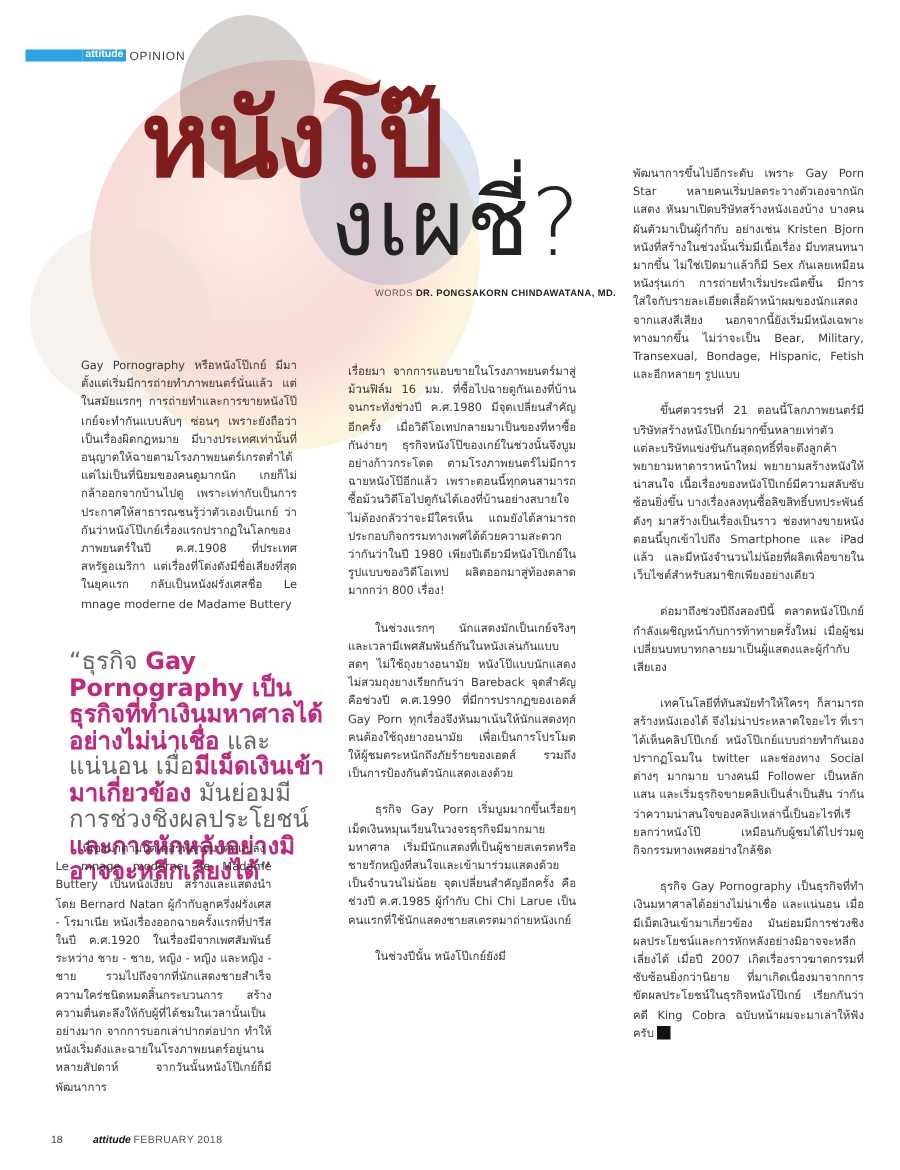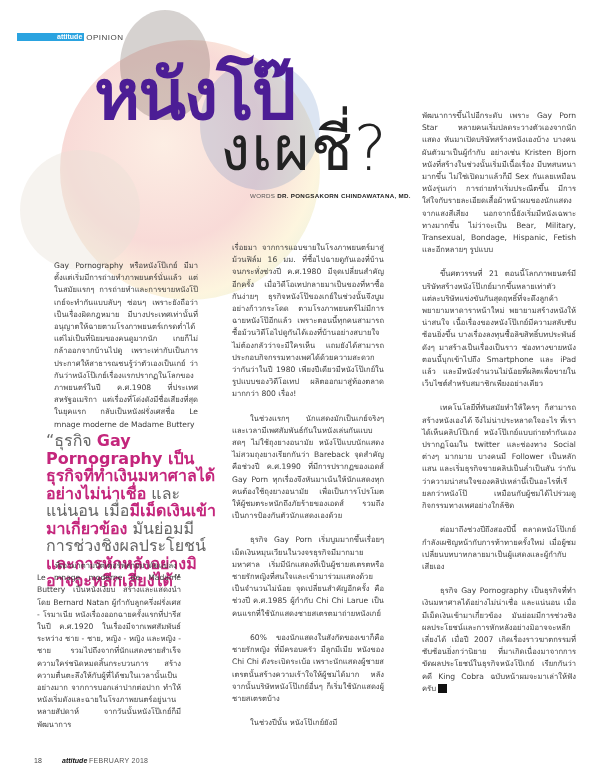--- a/index.html
+++ b/index.html
@@ -11,30 +11,30 @@
   .b1 { left: 60px; top: 40px; width: 260px; height: 260px; background: radial-gradient(circle at 40% 40%, #f4b183 0%, #e05a4b 45%, #f7d36b 70%, #7fbf6a 90%); }
   .b2 { left: 120px; top: 10px; width: 90px; height: 110px; background: #5a4b42; opacity: 0.25; }
   .b3 { left: 200px; top: 60px; width: 120px; height: 130px; background: #3d6fb5; opacity: 0.18; }
   .b4 { left: 20px; top: 150px; width: 120px; height: 120px; background: #e8e2d8; opacity: 0.4; }
 
   .section-tag { position: absolute; left: 0; top: 32px; display: flex; align-items: center; height: 10px; margin-left: 17px; }
   .tag-bar { width: 38px; height: 8px; background: #2aa3e0; }
   .tag-brand { background: #2aa3e0; color: #fff; font-family: "Liberation Sans", sans-serif; font-size: 7px; font-weight: bold; padding: 0 2px; height: 8px; line-height: 8px; }
   .tag-label { font-family: "Liberation Sans", sans-serif; font-size: 8px; letter-spacing: 0.5px; color: #444; margin-left: 2px; }
 
-  .title-1 { position: absolute; left: 94px; top: 60px; font-family: Liberation Sans, sans-serif; font-size: 70px; font-weight: bold; color: #4c1d95; line-height: 1; letter-spacing: -2px; }
+  .title-1 { position: absolute; left: 94px; top: 60px; font-family: Liberation Serif, serif; font-size: 70px; font-weight: bold; color: #7f1d1d; line-height: 1; letter-spacing: -2px; }
   .title-2 { position: absolute; left: 220px; top: 118px; font-family: "DejaVu Sans", sans-serif; font-size: 62px; font-weight: 200; color: #222; line-height: 1; letter-spacing: 1px; }
 
   .byline { position: absolute; left: 250px; top: 192px; font-family: "Liberation Sans", sans-serif; font-size: 6.2px; color: #555; letter-spacing: 0.3px; white-space: nowrap; }
   .byline b { color: #222; font-weight: bold; }
 
   .col { position: absolute; font-family: "DejaVu Sans", sans-serif; font-size: 7.6px; line-height: 12.2px; color: #3a3a3a; text-align: justify; }
   .col p { margin: 12px; }
   .col p.indent { text-indent: 18px; }
-  .col-1 { left: 42px; top: 248px; width: 168px; }
+  .col-1 { left: 42px; top: 226px; width: 168px; }
   .col-1b { left: 25px; top: 548px; width: 168px; }
   .col-2 { left: 220px; top: 230px; width: 176px; }
   .col-3 { left: 410px; top: 98px; width: 178px; }
 
   .pull-quote { position: absolute; left: 46px; top: 432px; width: 175px; font-family: "DejaVu Sans", sans-serif; font-size: 16px; line-height: 17.5px; color: #666; }
   .pull-quote .hl { color: #c4267c; font-weight: bold; }
 
   .end-mark { display: inline-block; width: 9px; height: 9px; background: #111; color: #fff; font-size: 7px; line-height: 9px; text-align: center; font-weight: bold; vertical-align: middle; }
 
   .footer { position: absolute; left: 0; top: 752px; width: 600px; height: 16px; display: flex; align-items: center; font-family: "Liberation Sans", sans-serif; }
@@ -75,29 +75,28 @@
 </div>
 
 <div class="col col-1b">
   <p class="indent">ที่เอามาตามบัตเตอร์ฟลายมาดัดแปลง Le mnage moderne de Madame Buttery เป็นหนังเงียบ สร้างและแสดงนำโดย Bernard Natan ผู้กำกับลูกครึ่งฝรั่งเศส - โรมาเนีย หนังเรื่องออกฉายครั้งแรกที่ปารีสในปี ค.ศ.1920 ในเรื่องมีจากเพศสัมพันธ์ระหว่าง ชาย - ชาย, หญิง - หญิง และหญิง - ชาย รวมไปถึงจากที่นักแสดงชายสำเร็จความใคร่ชนิดหมดสิ้นกระบวนการ สร้างความตื่นตะลึงให้กับผู้ที่ได้ชมในเวลานั้นเป็นอย่างมาก จากการบอกเล่าปากต่อปาก ทำให้หนังเริ่มดังและฉายในโรงภาพยนตร์อยู่นานหลายสัปดาห์ จากวันนั้นหนังโป๊เกย์ก็มีพัฒนาการ</p>
 </div>
 
 <div class="col col-2">
   <p>เรื่อยมา จากการแอบขายในโรงภาพยนตร์มาสู่ม้วนฟิล์ม 16 มม. ที่ซื้อไปฉายดูกันเองที่บ้าน จนกระทั่งช่วงปี ค.ศ.1980 มีจุดเปลี่ยนสำคัญอีกครั้ง เมื่อวิดีโอเทปกลายมาเป็นของที่หาซื้อกันง่ายๆ ธุรกิจหนังโป๊ของเกย์ในช่วงนั้นจึงบูมอย่างก้าวกระโดด ตามโรงภาพยนตร์ไม่มีการฉายหนังโป๊อีกแล้ว เพราะตอนนี้ทุกคนสามารถซื้อม้วนวิดีโอไปดูกันได้เองที่บ้านอย่างสบายใจ ไม่ต้องกลัวว่าจะมีใครเห็น แถมยังได้สามารถประกอบกิจกรรมทางเพศได้ด้วยความสะดวก ว่ากันว่าในปี 1980 เพียงปีเดียวมีหนังโป๊เกย์ในรูปแบบของวิดีโอเทป ผลิตออกมาสู่ท้องตลาดมากกว่า 800 เรื่อง!</p>
   <p class="indent">ในช่วงแรกๆ นักแสดงมักเป็นเกย์จริงๆ และเวลามีเพศสัมพันธ์กันในหนังเล่นกันแบบสดๆ ไม่ใช้ถุงยางอนามัย หนังโป๊แบบนักแสดงไม่สวมถุงยางเรียกกันว่า Bareback จุดสำคัญคือช่วงปี ค.ศ.1990 ที่มีการปรากฏของเอดส์ Gay Porn ทุกเรื่องจึงหันมาเน้นให้นักแสดงทุกคนต้องใช้ถุงยางอนามัย เพื่อเป็นการโปรโมตให้ผู้ชมตระหนักถึงภัยร้ายของเอดส์ รวมถึงเป็นการป้องกันตัวนักแสดงเองด้วย</p>
   <p class="indent">ธุรกิจ Gay Porn เริ่มบูมมากขึ้นเรื่อยๆ เม็ดเงินหมุนเวียนในวงจรธุรกิจมีมากมายมหาศาล เริ่มมีนักแสดงที่เป็นผู้ชายสเตรตหรือชายรักหญิงที่สนใจและเข้ามาร่วมแสดงด้วยเป็นจำนวนไม่น้อย จุดเปลี่ยนสำคัญอีกครั้ง คือช่วงปี ค.ศ.1985 ผู้กำกับ Chi Chi Larue เป็นคนแรกที่ใช้นักแสดงชายสเตรตมาถ่ายหนังเกย์</p>
-  <p class="indent">60% ของนักแสดงในสังกัดของเขาก็คือ ชายรักหญิง ที่มีครอบครัว มีลูกมีเมีย หนังของ Chi Chi ดังระเบิดระเบ้อ เพราะนักแสดงผู้ชายสเตรตนั้นสร้างความเร้าใจให้ผู้ชมได้มาก หลังจากนั้นบริษัทหนังโป๊เกย์อื่นๆ ก็เริ่มใช้นักแสดงผู้ชายสเตรตบ้าง</p>
   <p class="indent">ในช่วงปีนั้น หนังโป๊เกย์ยังมี</p>
 </div>
 
 <div class="col col-3">
   <p>พัฒนาการขึ้นไปอีกระดับ เพราะ Gay Porn Star หลายคนเริ่มปลดระวางตัวเองจากนักแสดง หันมาเปิดบริษัทสร้างหนังเองบ้าง บางคนผันตัวมาเป็นผู้กำกับ อย่างเช่น Kristen Bjorn หนังที่สร้างในช่วงนั้นเริ่มมีเนื้อเรื่อง มีบทสนทนามากขึ้น ไม่ใช่เปิดมาแล้วก็มี Sex กันเลยเหมือนหนังรุ่นเก่า การถ่ายทำเริ่มประณีตขึ้น มีการใส่ใจกับรายละเอียดเสื้อผ้าหน้าผมของนักแสดง จากแสงสีเสียง นอกจากนี้ยังเริ่มมีหนังเฉพาะทางมากขึ้น ไม่ว่าจะเป็น Bear, Military, Transexual, Bondage, Hispanic, Fetish และอีกหลายๆ รูปแบบ</p>
   <p class="indent">ขึ้นศตวรรษที่ 21 ตอนนี้โลกภาพยนตร์มีบริษัทสร้างหนังโป๊เกย์มากขึ้นหลายเท่าตัว แต่ละบริษัทแข่งขันกันสุดฤทธิ์ที่จะดึงลูกค้า พยายามหาดาราหน้าใหม่ พยายามสร้างหนังให้น่าสนใจ เนื้อเรื่องของหนังโป๊เกย์มีความสลับซับซ้อนยิ่งขึ้น บางเรื่องลงทุนซื้อลิขสิทธิ์บทประพันธ์ดังๆ มาสร้างเป็นเรื่องเป็นราว ช่องทางขายหนังตอนนี้บุกเข้าไปถึง Smartphone และ iPad แล้ว และมีหนังจำนวนไม่น้อยที่ผลิตเพื่อขายในเว็บไซต์สำหรับสมาชิกเพียงอย่างเดียว</p>
+  <p class="indent">ต่อมาถึงช่วงปีถึงสองปีนี้ ตลาดหนังโป๊เกย์กำลังเผชิญหน้ากับการท้าทายครั้งใหม่ เมื่อผู้ชมเปลี่ยนบทบาทกลายมาเป็นผู้แสดงและผู้กำกับเสียเอง</p>
   <p class="indent">เทคโนโลยีที่ทันสมัยทำให้ใครๆ ก็สามารถสร้างหนังเองได้ จึงไม่น่าประหลาดใจอะไร ที่เราได้เห็นคลิปโป๊เกย์ หนังโป๊เกย์แบบถ่ายทำกันเอง ปรากฏโฉมใน twitter และช่องทาง Social ต่างๆ มากมาย บางคนมี Follower เป็นหลักแสน และเริ่มธุรกิจขายคลิปเป็นล่ำเป็นสัน ว่ากันว่าความน่าสนใจของคลิปเหล่านี้เป็นอะไรที่เรียลกว่าหนังโป๊ เหมือนกับผู้ชมได้ไปร่วมดูกิจกรรมทางเพศอย่างใกล้ชิด</p>
-  <p class="indent">ต่อมาถึงช่วงปีถึงสองปีนี้ ตลาดหนังโป๊เกย์กำลังเผชิญหน้ากับการท้าทายครั้งใหม่ เมื่อผู้ชมเปลี่ยนบทบาทกลายมาเป็นผู้แสดงและผู้กำกับเสียเอง</p>
   <p class="indent"><span>ธุรกิจ Gay Pornography เป็นธุรกิจที่ทำเงินมหาศาลได้อย่างไม่น่าเชื่อ และแน่นอน เมื่อมีเม็ดเงินเข้ามาเกี่ยวข้อง มันย่อมมีการช่วงชิงผลประโยชน์และการหักหลังอย่างมิอาจจะหลีกเลี่ยงได้ เมื่อปี 2007 เกิดเรื่องราวฆาตกรรมที่ซับซ้อนยิ่งกว่านิยาย ที่มาเกิดเนื่องมาจากการขัดผลประโยชน์ในธุรกิจหนังโป๊เกย์ เรียกกันว่า คดี King Cobra ฉบับหน้าผมจะมาเล่าให้ฟังครับ</span> <span class="end-mark">a</span></p>
 </div>
 
 <div class="footer">
   <span class="page-num">18</span>
   <span class="mag-name">attitude</span>
   <span class="issue">FEBRUARY 2018</span>
 </div>
 
 </body></html>

